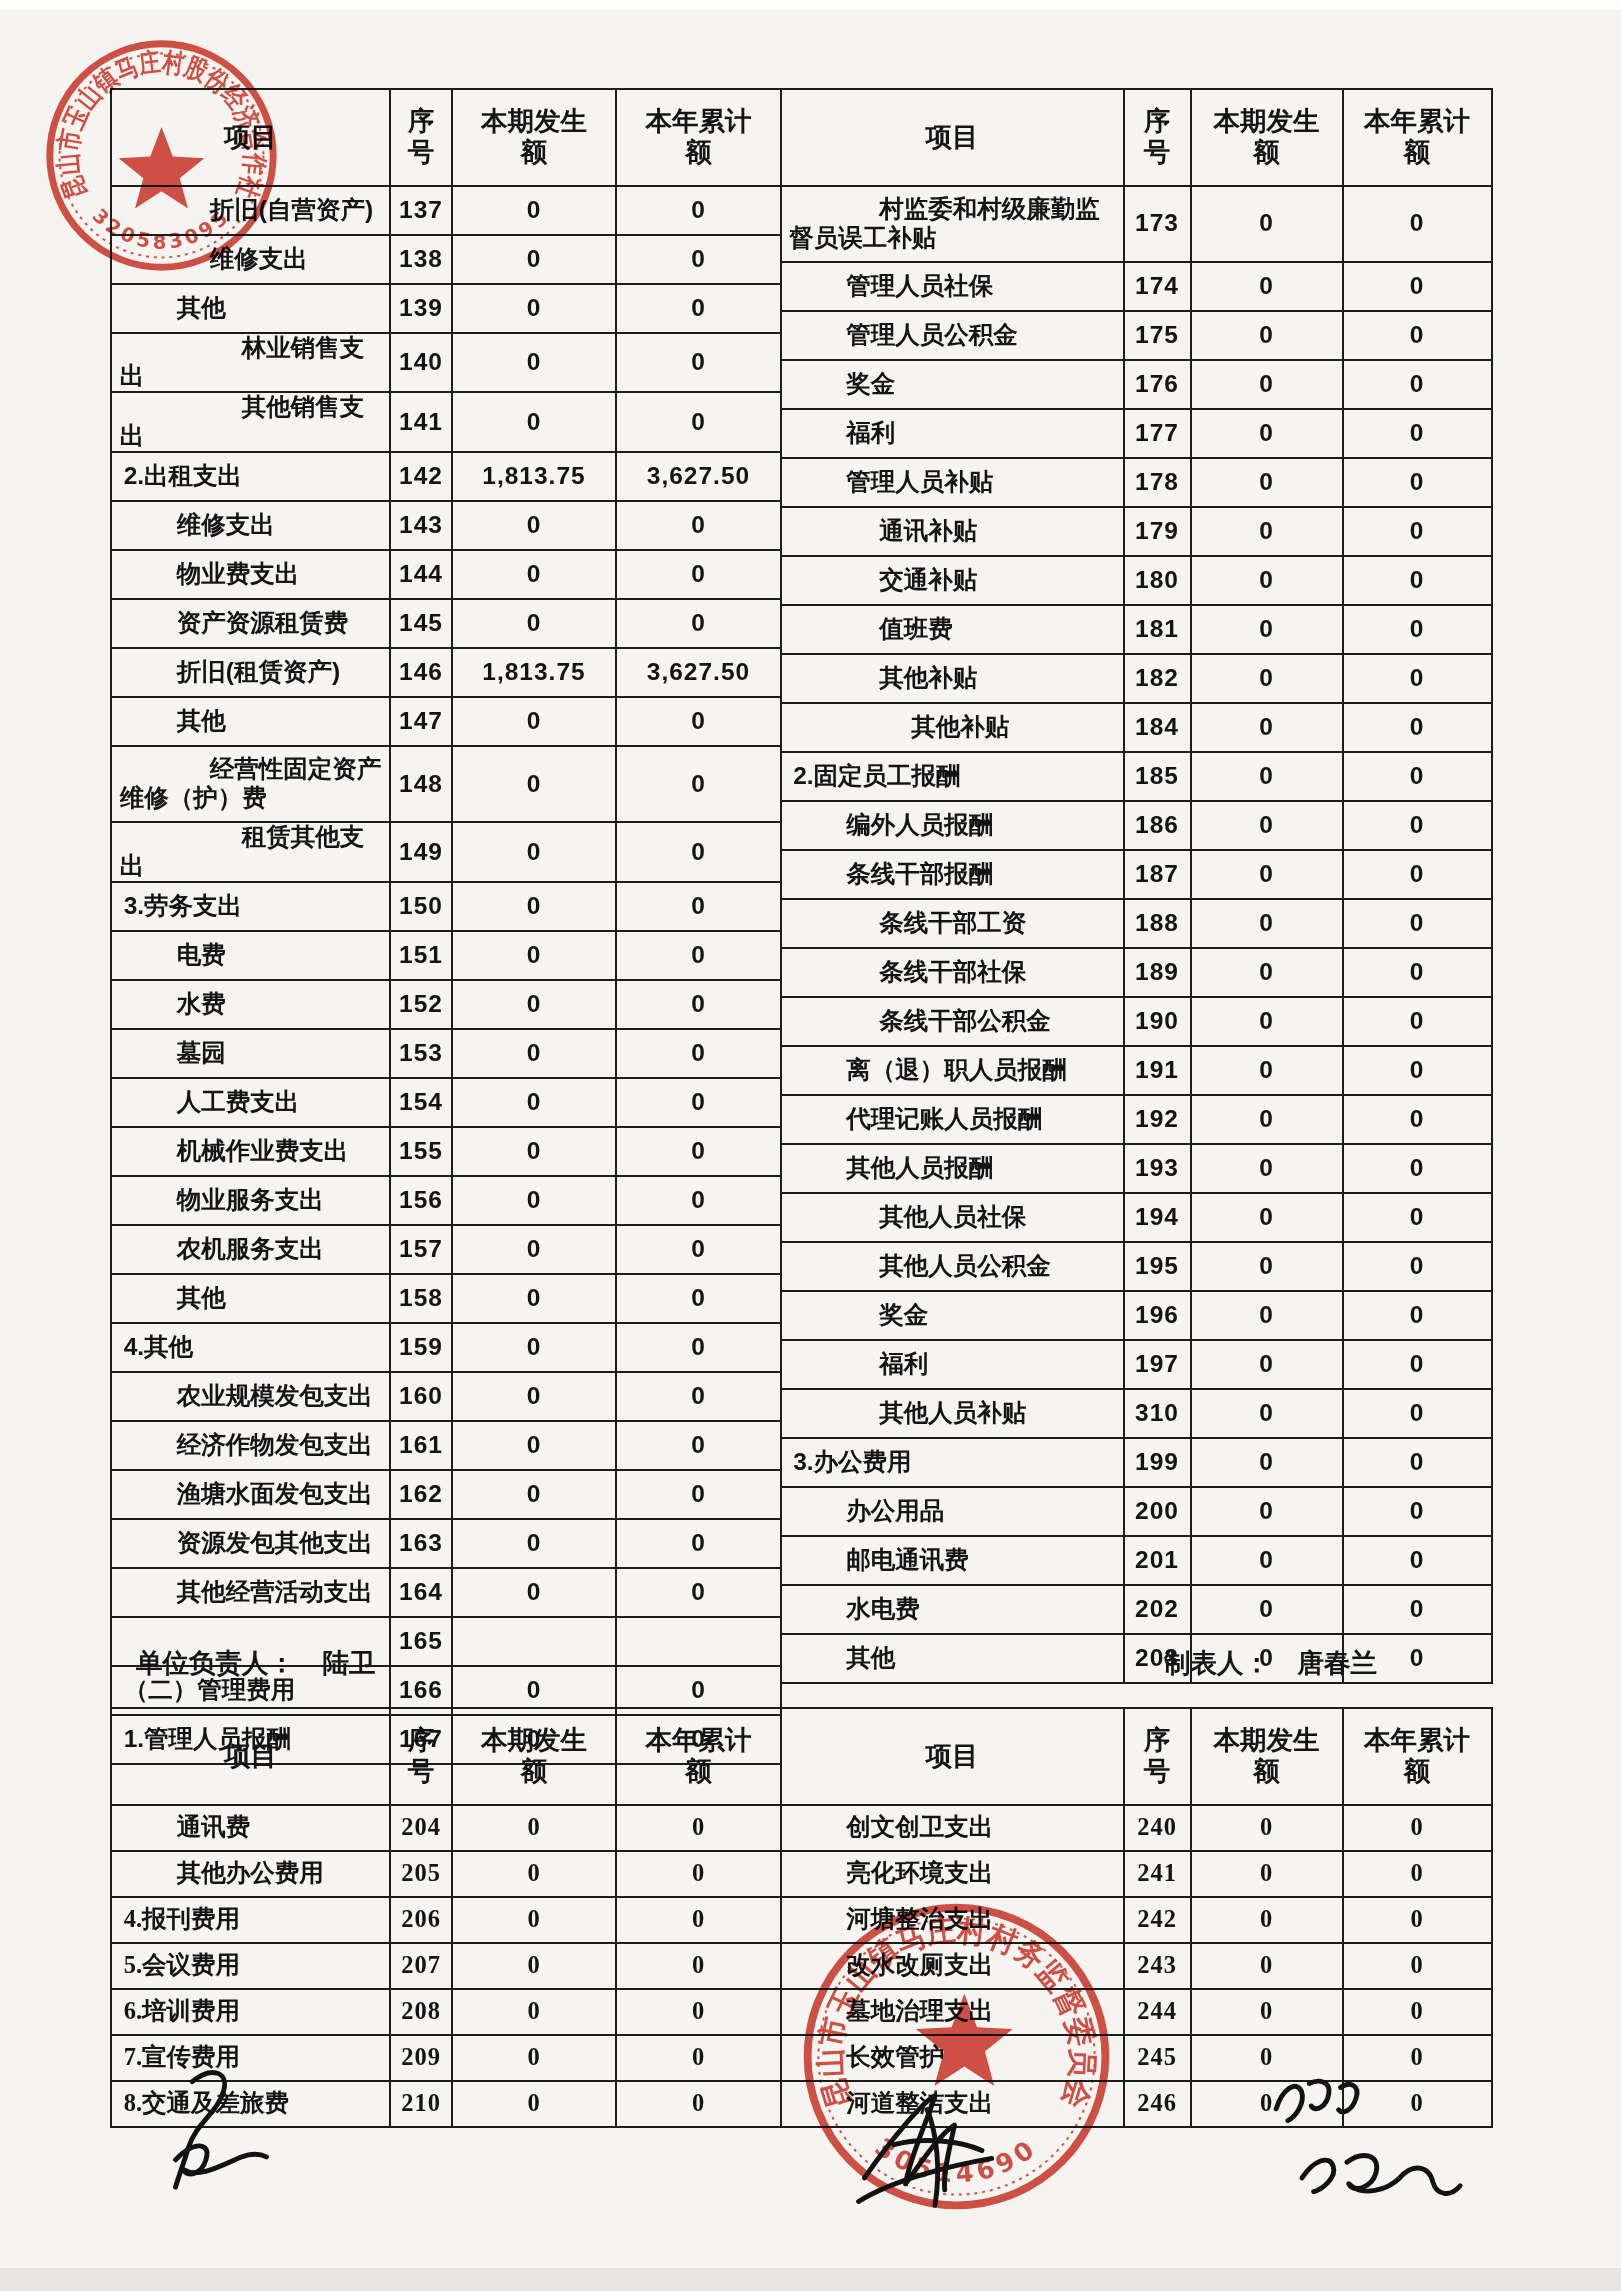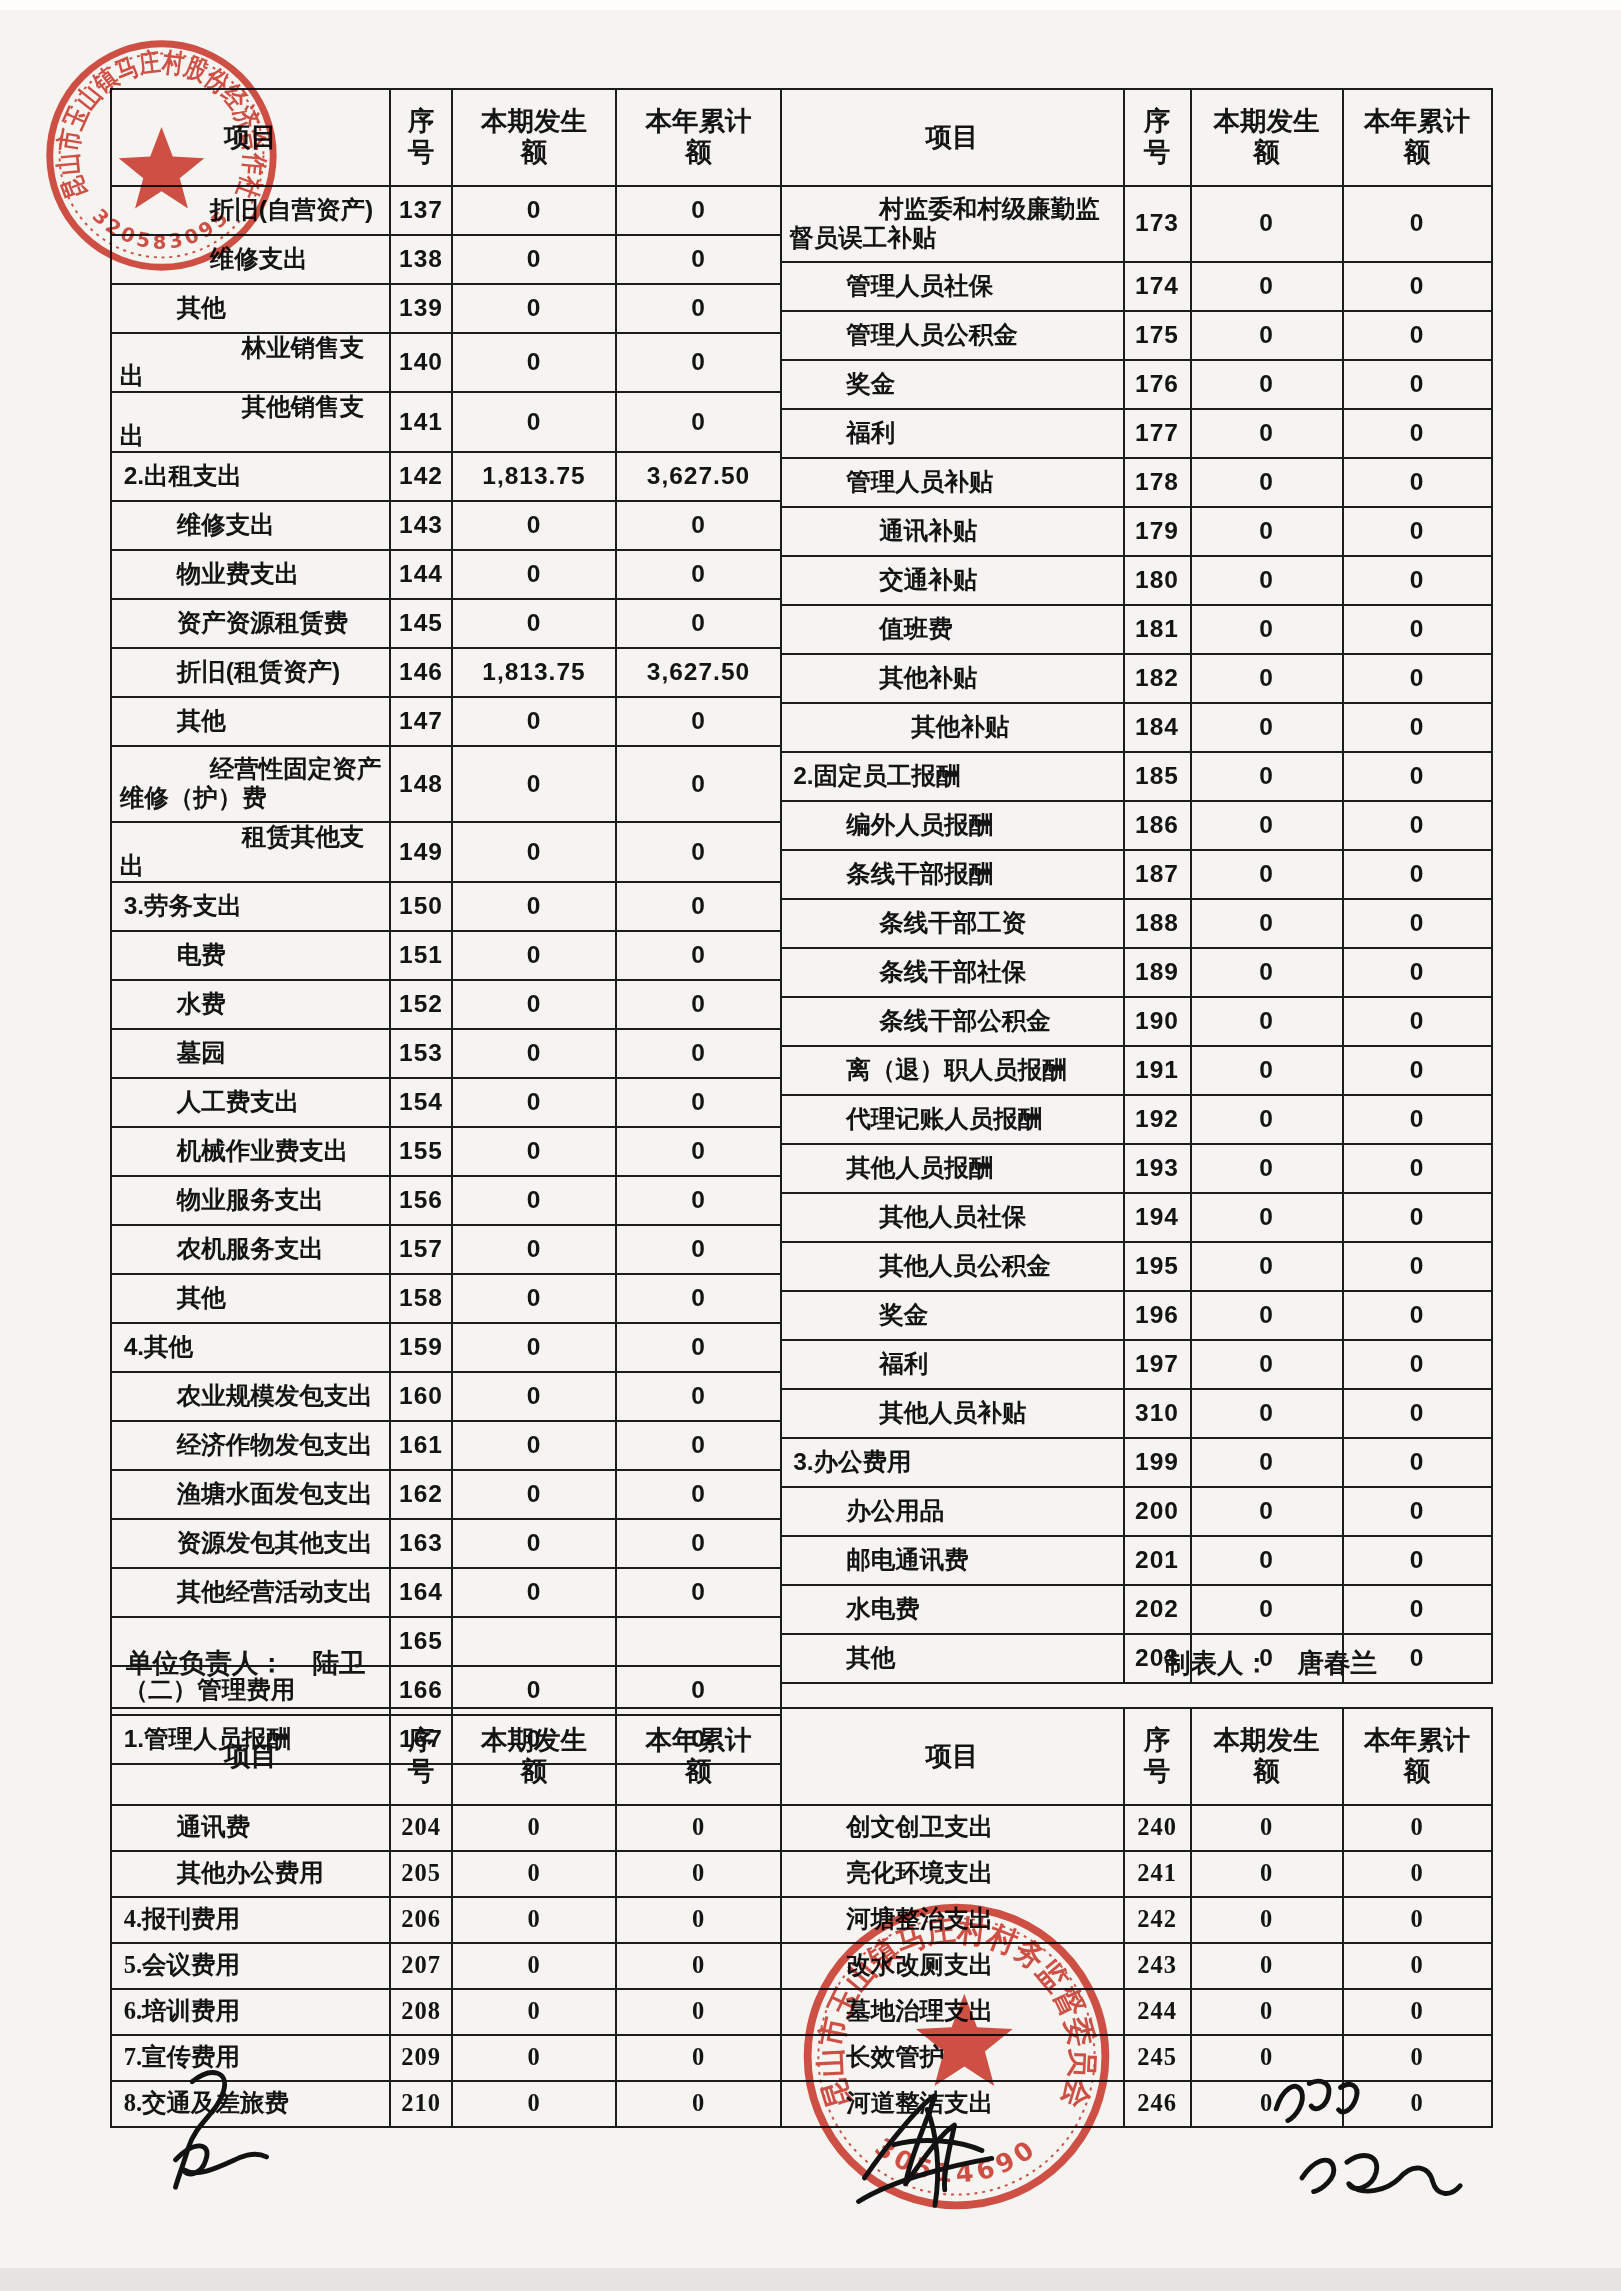--- a/index.html
+++ b/index.html
@@ -21,21 +21,21 @@
   .ind0{text-indent:3.9px;}
   .ind1{text-indent:57px;}
   .ind2{text-indent:90px;}
   .ind3{text-indent:122px;}
   tr.tall td{height:74px;}
   .top-tables tbody tr:not(.tall) td{height:47px;}
   .bottom-tables tbody tr td{height:44px;font-family:Liberation Serif, serif;}
 
   .signer-line{position:absolute;left:110px;top:1645px;width:1380px;display:flex;
                justify-content:space-between;font-size:26.5px;font-weight:700;}
-  .signer-left{padding-left:16px;}
+  .signer-left{padding-left:26px;}
   .signer-right{padding-right:113px;}
   .signer-line .name{margin-left:27.4px;}
 
   .stamp{position:absolute;mix-blend-mode:multiply;opacity:.88;}
   .sig{position:absolute;}
   .sig path{fill:none;stroke:#121212;stroke-width:5;stroke-linecap:round;stroke-linejoin:round;}
 </style>
 </head>
 <body>
 

